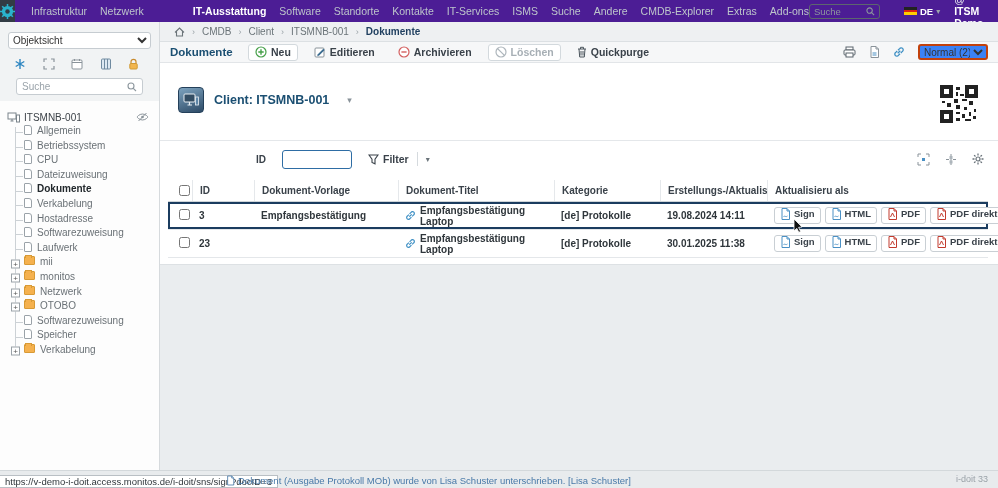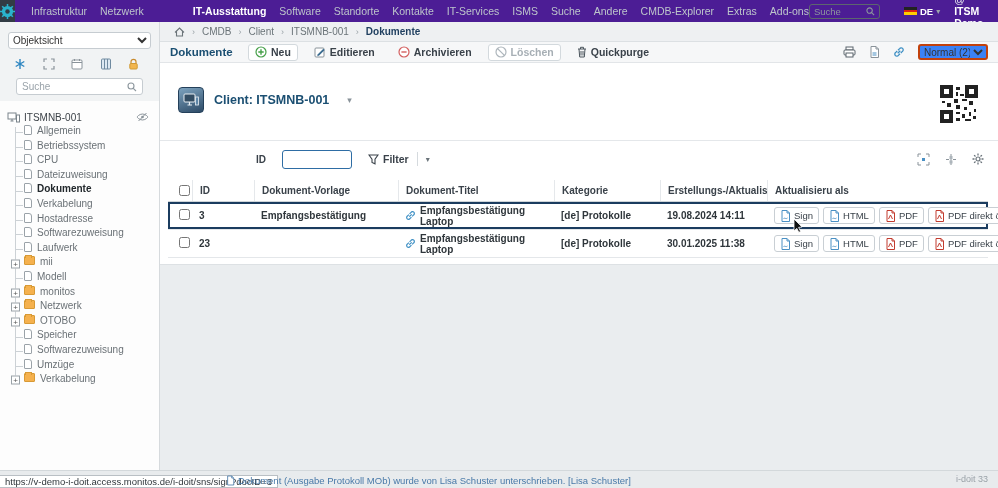--- a/index.html
+++ b/index.html
@@ -97,22 +97,22 @@
   .t-head { height:22px; border-bottom:1px solid #cfd5d9; }
   .t-head .t-cell { font-size:10px; font-weight:bold; color:#3a424a; border-left:1px solid #e5e8eb; height:100%;
                     display:flex; align-items:center; padding-left:7px; white-space:nowrap; overflow:hidden; }
   .t-head .t-cell:first-child { border-left:none; }
   .t-body-row { height:28px; border-bottom:1px solid #e4e7ea; font-size:10px; color:#2f363b; cursor:pointer; }
   .t-body-row.selected { box-shadow:inset 0 0 0 2px #1b3c5f; }
   .t-cell { padding-left:7px; }
   .t-cell.b { font-weight:bold; }
   .tpl-link { display:flex; align-items:center; gap:4px; font-weight:bold; }
   .export-cell { display:flex; align-items:center; gap:4px; }
-  .exp-btn { display:flex; align-items:center; gap:3px; background:#fff; border:1px solid #c9cfd4; border-radius:3px;
-             height:17px; padding:0 5px; font-size:9.5px; font-weight:normal; color:#3a424a; cursor:pointer; white-space:nowrap; }
+  .exp-btn { display:flex; align-items:flex-start; gap:3px; background:#fff; border:1px solid #c9cfd4; border-radius:3px;
+             height:17px; padding:0 5px; font-size:9.5px; font-weight:bold; color:#3a424a; cursor:pointer; white-space:nowrap; }
   input[type="checkbox"] { width:11px; height:11px; margin-left:4px; }
 
   .content-bottom { position:absolute; left:0; right:0; top:201px; bottom:0; background:#eaedef; border-top:1px solid #dde1e4; }
 
   
   .footer { position:absolute; left:0; top:470px; width:998px; height:18px; background:#e8ebed; border-top:1px solid #d3d8db; }
   .url-tooltip { position:absolute; left:0; bottom:0; height:13px; background:#fff; border:1px solid #b9bfc4; border-left:none;
                  font-size:9.5px; color:#2f363b; padding:0 5px; display:flex; align-items:center; }
   .status-msg { position:absolute; left:226px; bottom:2px; font-size:9.5px; color:#4879a8; display:flex; align-items:center; gap:3px; }
   .version { position:absolute; right:10px; top:3px; font-size:9px; color:#9aa2a8; }
@@ -286,53 +286,43 @@
             <span class="tick"></span>
             <span class="doc-glyph"></span>
             <span class="lbl">Laufwerk</span>
           </div>
           <div class="tree-item">
             <span class="expander">+</span>
             <span class="folder-glyph"></span>
             <span class="lbl">mii</span>
           </div>
           <div class="tree-item">
-            <span class="tick"></span>
-            <span class="doc-glyph"></span>
-            <span class="lbl">Modell</span>
-          </div>
-          <div class="tree-item">
             <span class="expander">+</span>
             <span class="folder-glyph"></span>
             <span class="lbl">monitos</span>
           </div>
           <div class="tree-item">
             <span class="expander">+</span>
             <span class="folder-glyph"></span>
             <span class="lbl">Netzwerk</span>
           </div>
           <div class="tree-item">
             <span class="expander">+</span>
             <span class="folder-glyph"></span>
             <span class="lbl">OTOBO</span>
           </div>
           <div class="tree-item">
             <span class="tick"></span>
             <span class="doc-glyph"></span>
+            <span class="lbl">Softwarezuweisung</span>
+          </div>
+          <div class="tree-item">
+            <span class="tick"></span>
+            <span class="doc-glyph"></span>
             <span class="lbl">Speicher</span>
-          </div>
-          <div class="tree-item">
-            <span class="tick"></span>
-            <span class="doc-glyph"></span>
-            <span class="lbl">Softwarezuweisung</span>
-          </div>
-          <div class="tree-item">
-            <span class="tick"></span>
-            <span class="doc-glyph"></span>
-            <span class="lbl">Umzüge</span>
           </div>
           <div class="tree-item">
             <span class="expander">+</span>
             <span class="folder-glyph"></span>
             <span class="lbl">Verkabelung</span>
           </div>
         </div>
     </div>
   </div>
 

